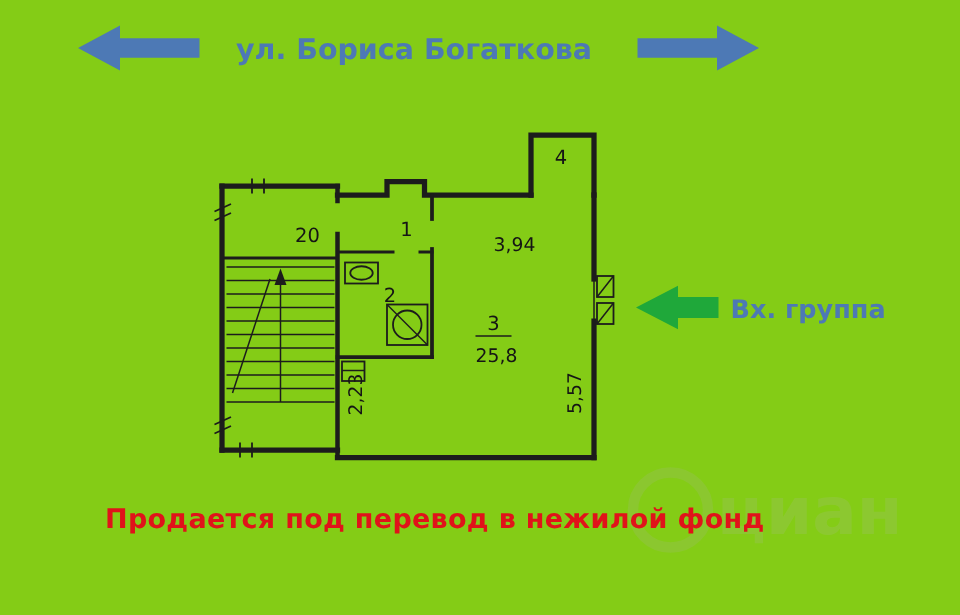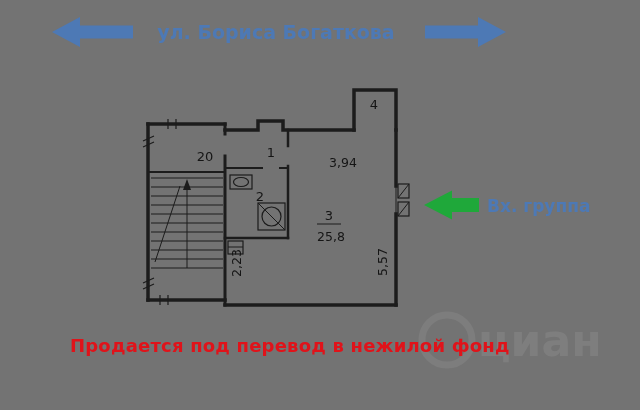--- a/index.html
+++ b/index.html
@@ -1,16 +1,16 @@
 <!DOCTYPE html>
 <html><head>
 <meta charset="utf-8">
 <style>
   html,body{margin:0;padding:0;background:#fff;}
-  .page{position:relative;width:640px;height:410px;background:#737373;overflow:hidden;
+  .page{position:relative;width:640px;height:410px;background:#84cc16;overflow:hidden;
         font-family:"DejaVu Sans",sans-serif;}
   svg{position:absolute;left:0;top:0;}
   text{font-family:"DejaVu Sans",sans-serif;fill:#151515;}
   .street{font-size:19px;font-weight:bold;fill:#4d79b5;}
   .entr{font-size:17px;font-weight:bold;fill:#4d79b5;}
   .note{font-size:18px;font-weight:bold;fill:#e0131a;letter-spacing:.2px;}
   .plan-num{font-size:13px;}
   .dim{font-size:12.5px;}
   .wm-text{font-size:44px;font-weight:bold;fill:#b9b9b9;}
   .w35{stroke:#1c1c1c;stroke-width:3.5;fill:none;stroke-linecap:square;}

